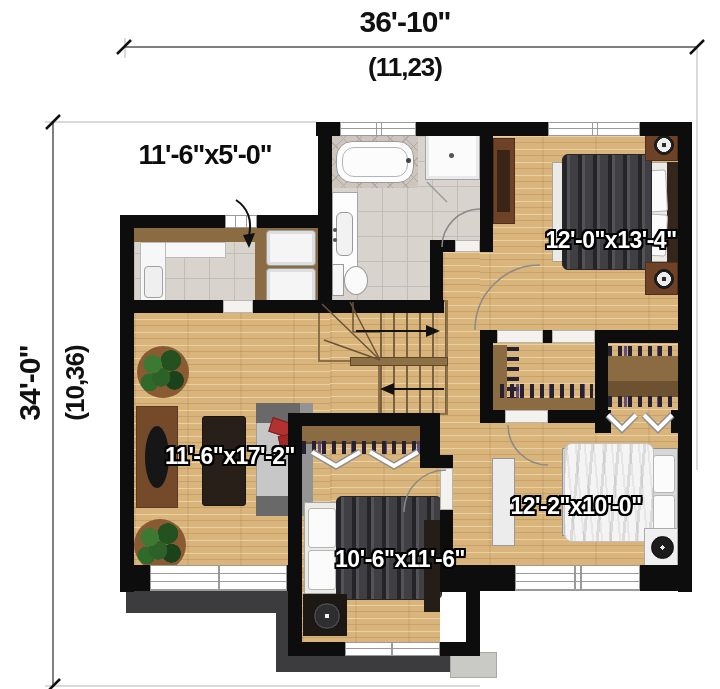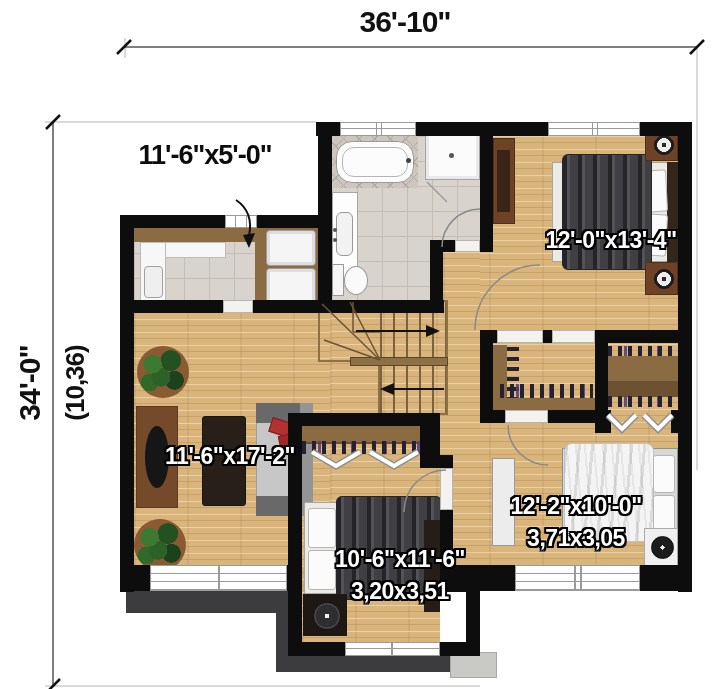--- a/index.html
+++ b/index.html
@@ -239,38 +239,37 @@
     <polyline points="312,452 336,466 360,452" fill="none" stroke="#fff" stroke-width="4"></polyline>
     <polyline points="370,452 394,466 418,452" fill="none" stroke="#8f8f8f" stroke-width="7"></polyline>
     <polyline points="370,452 394,466 418,452" fill="none" stroke="#fff" stroke-width="4"></polyline>
     <polyline points="608,415 622,429 636,415" fill="none" stroke="#8f8f8f" stroke-width="7"></polyline>
     <polyline points="608,415 622,429 636,415" fill="none" stroke="#fff" stroke-width="4"></polyline>
     <polyline points="644,415 658,429 672,415" fill="none" stroke="#8f8f8f" stroke-width="7"></polyline>
     <polyline points="644,415 658,429 672,415" fill="none" stroke="#fff" stroke-width="4"></polyline>
   </svg>
 
   <div class="dim" style="left:405px;top:6px">36'-10"</div>
+  <div class="dim dim-metric" style="left:405px;top:54px">(11,23)</div>
   <div class="dim vert" style="left:30px;top:383px">34'-0"</div>
   <div class="dim dim-metric vert" style="left:76px;top:383px">(10,36)</div>
 
   <div class="black-label" style="left:205px;top:140px">
     <span style="display:block">11'-6"x5'-0"</span>
   </div>
 
   <div class="rlabel" style="left:611px;top:228px;line-height:1.12">
     <span style="display:block">12'-0"x13'-4"</span>
   </div>
 
   <div class="rlabel" style="left:230px;top:441px">
     <span style="display:block">11'-6"x17'-2"</span>
   </div>
 
   <div class="rlabel" style="left:400px;top:544px">
     <span style="display:block">10'-6"x11'-6"</span>
-    <span style="display:block">3,20x3,51</span>
   </div>
 
   <div class="rlabel" style="left:576px;top:491px">
     <span style="display:block">12'-2"x10'-0"</span>
-    <span style="display:block">3,71x3,05</span>
   </div>
 
 </div>
 
 </body></html>

